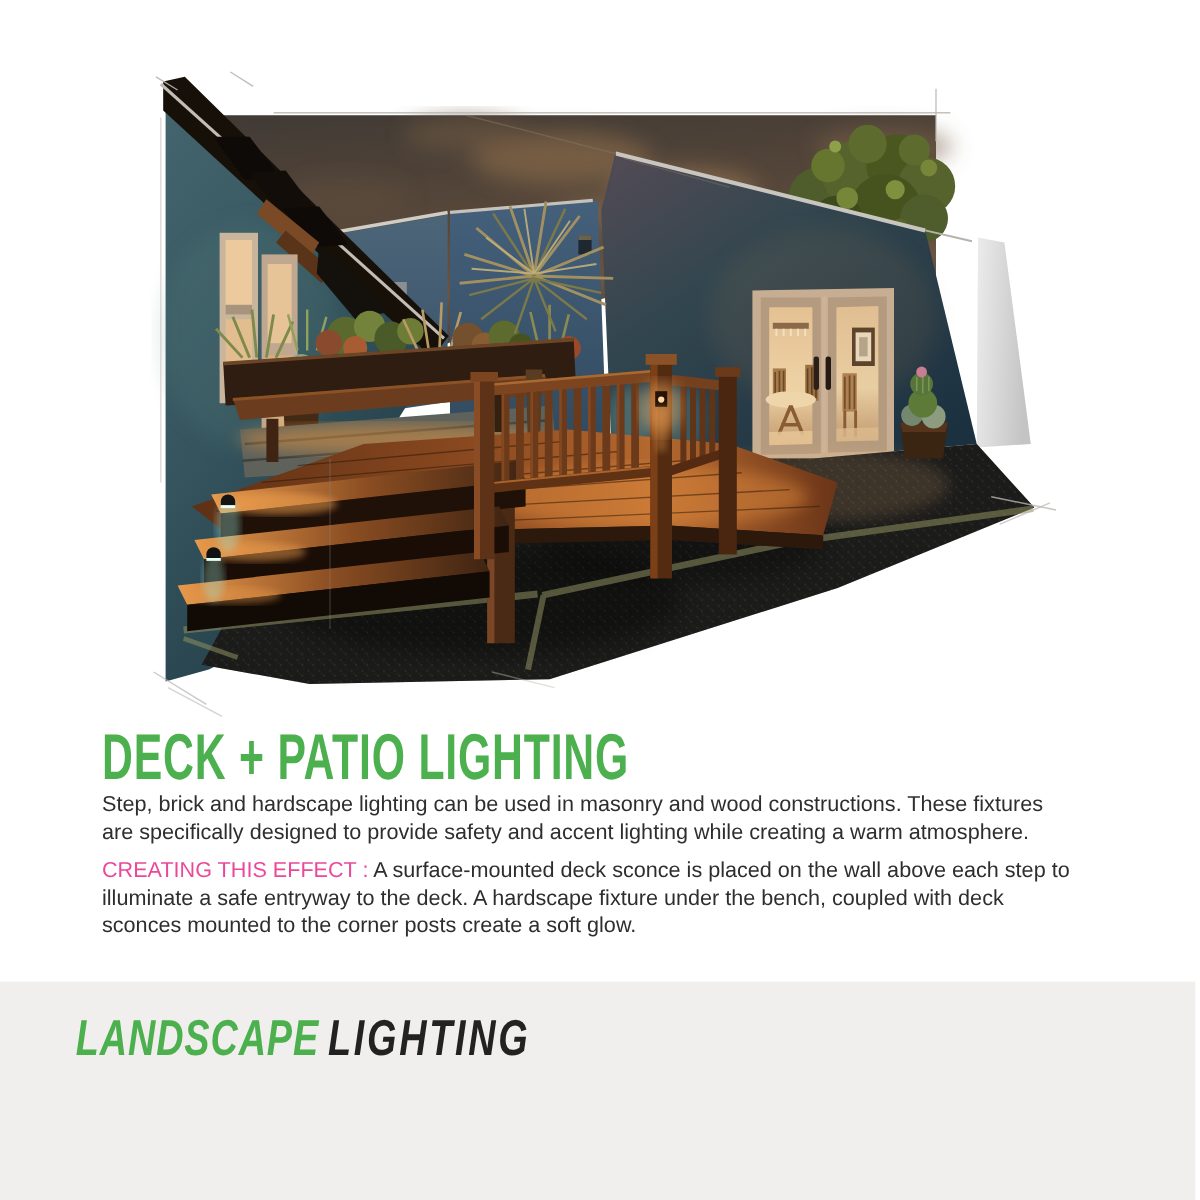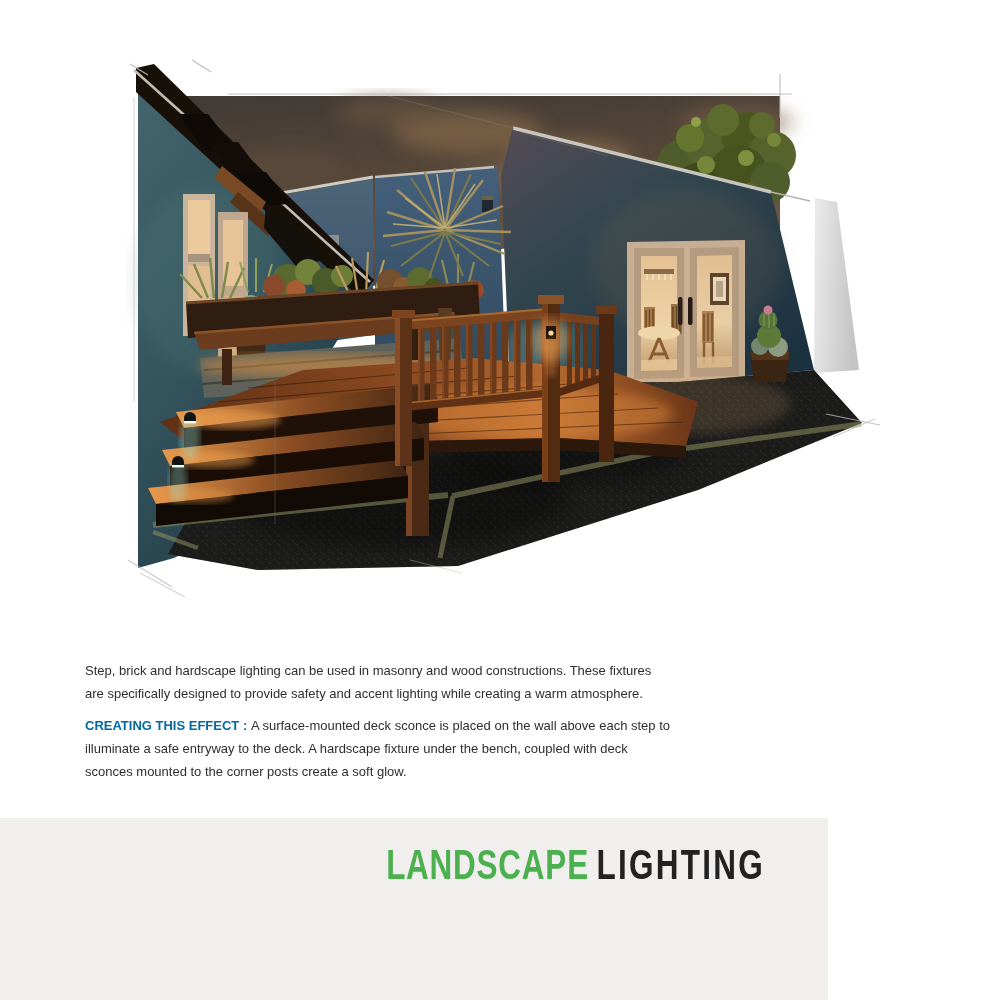--- a/index.html
+++ b/index.html
@@ -8,26 +8,26 @@
   .page { position:relative; width:1000px; height:1000px; background:#ffffff; }
 
   .scene { position:absolute; left:126px; top:56px; width:764px; height:552px; }
 
   .headline { position:absolute; left:85px; top:604px; }
   .headline h1 { font-size:54px; line-height:54px; font-weight:700; color:#4cb04f;
                  letter-spacing:1px; transform:scaleX(0.66); transform-origin:left center;
                  white-space:nowrap; }
 
   .copy { position:absolute; left:85px; top:659px; width:880px; color:#2e2e2e; }
-  .copy p { font-size:13px; line-height:23px; white-space:pre-line; }
+  .copy p { font-size:18px; line-height:23px; white-space:pre-line; }
   .copy p + p { margin-top:9px; }
-  .copy strong { font-weight:700; color:#0369a1; }
-
-  .footer { position:absolute; left:0; top:818px; width:828px; height:182px;
-            background:#f0efee; text-align:right; }
+  .copy strong { font-weight:400; color:#ec4899; }
+
+  .footer { position:absolute; left:0; top:818px; width:996px; height:182px;
+            background:#f0efee; text-align:left;font-style:italic; }
   .brand-line { margin-top:26px; white-space:nowrap; }
   .brand-line .inner { display:inline-block; transform:scaleX(0.75); transform-origin:center;
                        font-size:42px; line-height:42px; font-weight:700; letter-spacing:1px; }
   .brand-primary { color:#4cb04f; }
   .brand-secondary { color:#222222; margin-left:10px; letter-spacing:3px; font-weight:700; }
   .brand-title { margin-top:2px; }
   .brand-title .inner { display:inline-block; transform:scaleX(0.80); transform-origin:center;
                         font-size:67px; line-height:62px; font-weight:700; letter-spacing:4px;
                         color:#171717; }
 </style>
@@ -423,20 +423,23 @@
       <path d="M272,490 L324,503" opacity="0.45"></path>
       <path d="M688,344 L742,355" opacity="0.8"></path>
       <path d="M695,367 L737,349" opacity="0.7"></path>
       <path d="M137,312 L137,454" opacity="0.3" stroke="#888"></path>
       <path d="M250,26 L375,58" opacity="0.45" stroke="#8a7a66"></path>
       <path d="M382,62 L470,86" opacity="0.35" stroke="#8a7a66"></path>
     </g>
   </svg>
   </div>
 
+  <div class="headline">
+    <h1>DECK + PATIO LIGHTING</h1>
+  </div>
 
   <div class="copy">
     <p>Step, brick and hardscape lighting can be used in masonry and wood constructions. These fixtures
 are specifically designed to provide safety and accent lighting while creating a warm atmosphere.</p>
     <p><strong>CREATING THIS EFFECT : </strong><span>A surface-mounted deck sconce is placed on the wall above each step to
 illuminate a safe entryway to the deck. A hardscape fixture under the bench, coupled with deck
 sconces mounted to the corner posts create a soft glow.</span></p>
   </div>
 
   <div class="footer">

